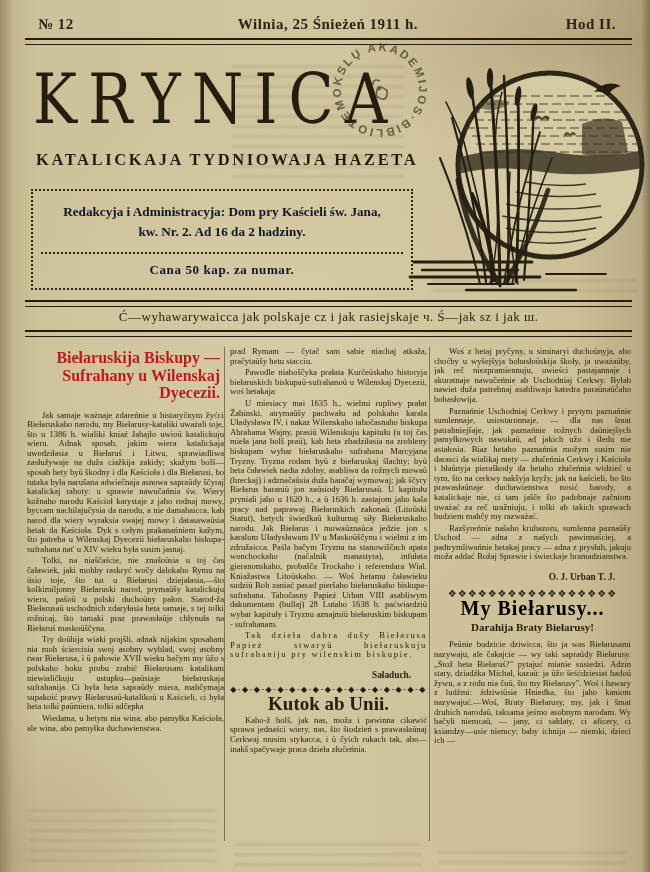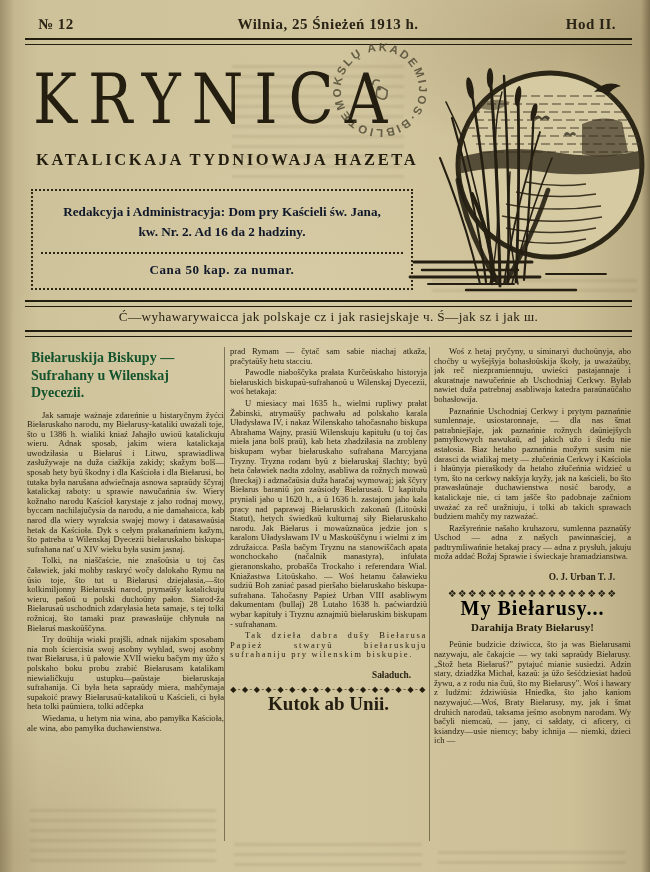--- a/index.html
+++ b/index.html
@@ -64,22 +64,22 @@
   
   .vrule{position:absolute;top:347px;width:1px;height:494px;background:rgba(55,45,22,.55);}
   .vr1{left:224px;} .vr2{left:429px;}
   .col{position:absolute;top:347px;width:197px;font-size:8.6px;line-height:9.6px;
        text-align:justify;color:#2b2416;}
   .col1{left:27px;height:515px;overflow:hidden;}
   .col2{left:230px;height:500px;overflow:hidden;}
   .col3{left:434px;height:500px;overflow:hidden;}
   .col p{margin:0 0 2px 0;text-indent:15px;}
   .col p.noindent{text-indent:0;}
-  .headline1{font-size:14px;line-height:17.5px;font-weight:bold;text-align:left;
-       margin:2px 4px 9px 4px;color:#14532d;}
+  .headline1{font-size:16px;line-height:17.5px;font-weight:bold;text-align:right;
+       margin:2px 4px 9px 4px;color:#b91c1c;}
   .emph{letter-spacing:1.7px;}
   .sig{text-align:right;font-weight:bold;font-size:9.3px;padding-right:16px;margin:11px 0 3px 0;}
   .divider{text-align:center;font-size:8px;letter-spacing:1.5px;color:#241e10;
        margin:4px 0 3px 0;white-space:nowrap;overflow:hidden;}
   .divider.big{font-size:10px;letter-spacing:1px;margin:6px 0 4px 0;}
   .headline2{font-size:19px;font-weight:bold;text-align:center;margin:5px 0 7px 0;color:#241e10;}
   .headline3{font-size:20px;font-weight:bold;text-align:center;letter-spacing:1px;
        margin:6px 0 9px 0;color:#000000;}
   .subhead{font-size:11px;font-weight:bold;text-align:center;margin:0 0 8px 0;color:#241e10;}
 </style>
@@ -87,21 +87,21 @@
 <body>
 
 <div class="ghost" style="left:232px;top:62px;width:172px;height:120px;"></div>
 <div class="ghost" style="left:432px;top:276px;width:205px;height:22px;"></div>
 <div class="ghost" style="left:30px;top:806px;width:186px;height:56px;"></div>
 <div class="ghost" style="left:234px;top:840px;width:188px;height:26px;"></div>
 <div class="ghost" style="left:438px;top:848px;width:188px;height:18px;"></div>
 
 <div class="hdr">
   <span class="issue">№ 12</span>
-  <span class="dateline">Wilnia, 25 Śnieżeń 1913 h.</span>
+  <span class="dateline">Wilnia, 25 Śnieżeń 1911 h.</span>
   <span class="yearlbl">Hod II.</span>
 </div>
 <div class="rule-double hdr-rule"></div>
 
 <div class="masthead">KRYNICA</div>
 <div class="subtitle">KATALICKAJA TYDNIOWAJA HAZETA</div>
 
 <div class="stamp">
   <svg width="108" height="108" viewBox="0 0 108 108">
     <defs>
@@ -201,20 +201,21 @@
 </div>
 
 <div class="col col2">
   <p class="noindent">prad Rymam — čytač sam sabie niachaj atkaža, pračytaŭšy hetu stacciu.</p>
   <p>Pawodle niaboščyka prałata Kurčeŭskaho historyja biełaruskich biskupaŭ-sufrahanoŭ u Wilenskaj Dyecezii, woś hetakaja:</p>
   <p>U miesiacy mai 1635 h., wielmi rupliwy prałat Žabinski, atrymaŭšy pachwału ad polskaho karala Uładysława IV, i nakaz Wilenskaho tahočasnaho biskupa Abrahama Wajny, prasiŭ Wilenskuju kapitułu (u toj čas mieła jana bolš praŭ), kab heta zhadziłasia na zrobleny biskupam wybar biełaruskaho sufrahana Marcyjana Tryzny. Tryzna rodam byŭ z biełaruskaj šlachty; byŭ heta čaławiek nadta zdolny, asabliwa da rožnych mowaŭ (hreckaj) i adznačaŭsia duža haračaj wymowaj; jak ščyry Biełarus baraniŭ jon zaŭsiody Biełarusaŭ. U kapitułu pryniali jaho u 1620 h., a ŭ 1636 h. zastajom jaho kala pracy nad paprawaj Biełaruskich zakonaŭ (Litoŭski Statut), hetych świedkaŭ kulturnaj siły Biełaruskaho narodu. Jak Biełarus i mowaŭznaŭca jedzie jon s karalom Uładysławam IV u Maskoŭščynu i wielmi z im združaicca. Paśla bačym Tryznu na stanowiščach apata wonchockaho (načalnik manastyra), infułata gieranonskaho, probašča Trockaho i referendara Wial. Kniažastwa Litoŭskaho. — Woś hetamu čaławieku sudziŭ Boh zaniać pasad pieršaho biełaruskaho biskupa-sufrahana. Tahočasny Papież Urban VIII asabliwym dakumentam (bullaj) 28 Lutaho 1638 h. paćwiardziŭ wybar kapituły i Tryznu aznajmiŭ biełaruskim biskupam - sufrahanam.</p>
   <p class="emph">Tak dzieła dabra dušy Biełarusa Papież stwaryŭ biełaruskuju sufrahaniju pry wilenskim biskupie.</p>
   <div class="sig">Saładuch.</div>
   <div class="divider">◆-◆-◆-◆-◆-◆-◆-◆-◆-◆-◆-◆-◆-◆-◆-◆-◆</div>
   <div class="headline2">Kutok ab Unii.</div>
+  <p>Kaho-ž bolš, jak nas, moža i pawinna cikawić sprawa jednaści wiery, nas, što štodzień s prawasłaŭnaj Cerkwaj musim stykacca, i ŭ čyich rukach tak, abo—inakš spačywaje praca dzieła złučeńnia.</p>
 </div>
 
 <div class="col col3">
   <p>Woś z hetaj pryčyny, u siminaryi duchoŭnyja, abo choćby u wyšejšyja bohasłoŭskija škoły, ja uważaŭby, jak reč niezpramiennuju, uwieści pastajannaje i akuratnaje nawučeńnie ab Uschodniaj Cerkwy. Byłab nawiet duža patrebnaj asabliwaja katedra paraŭnaŭčaho bohasłowija.</p>
   <p>Paznańnie Uschodniaj Cerkwy i prytym paznańnie sumlennaje, usiostaronnaje, — dla nas šmat patrabniejšaje, jak paznańnie rožnych daŭniejšych pamyłkowych nawukaŭ, ad jakich užo i śledu nie astałosia. Biaz hetaho paznańnia možym susim nie darasci da wialikaj mety — złučeńnia Cerkwy i Kaścioła i hłaŭnyja pieraškody da hetaho złučeńnia widzieć u tym, što na cerkwy nakšyja kryžy, jak na kaścieli, bo što prawasłaŭnaje duchawienstwa nosić barody, a katalickaje nie, ci tam jašče što padobnaje začniom uważać za reč uražniuju, i tolki ab takich sprawach budziem mahčy my razważać.</p>
   <p>Razšyreńnie našaho kruhazoru, sumlenna paznaŭšy Uschod — adna z našych pawinnaściej, a padtrymliwańnie hetakaj pracy — adna z prysłuh, jakuju moža addać Božaj Sprawie i świeckaje hramadzianstwa.</p>
   <div class="sig">O. J. Urban T. J.</div>
   <div class="divider big">❖❖❖❖❖❖❖❖❖❖❖❖❖❖❖❖❖</div>
   <div class="headline3">My Biełarusy...</div>
   <div class="subhead">Darahija Braty Biełarusy!</div>

